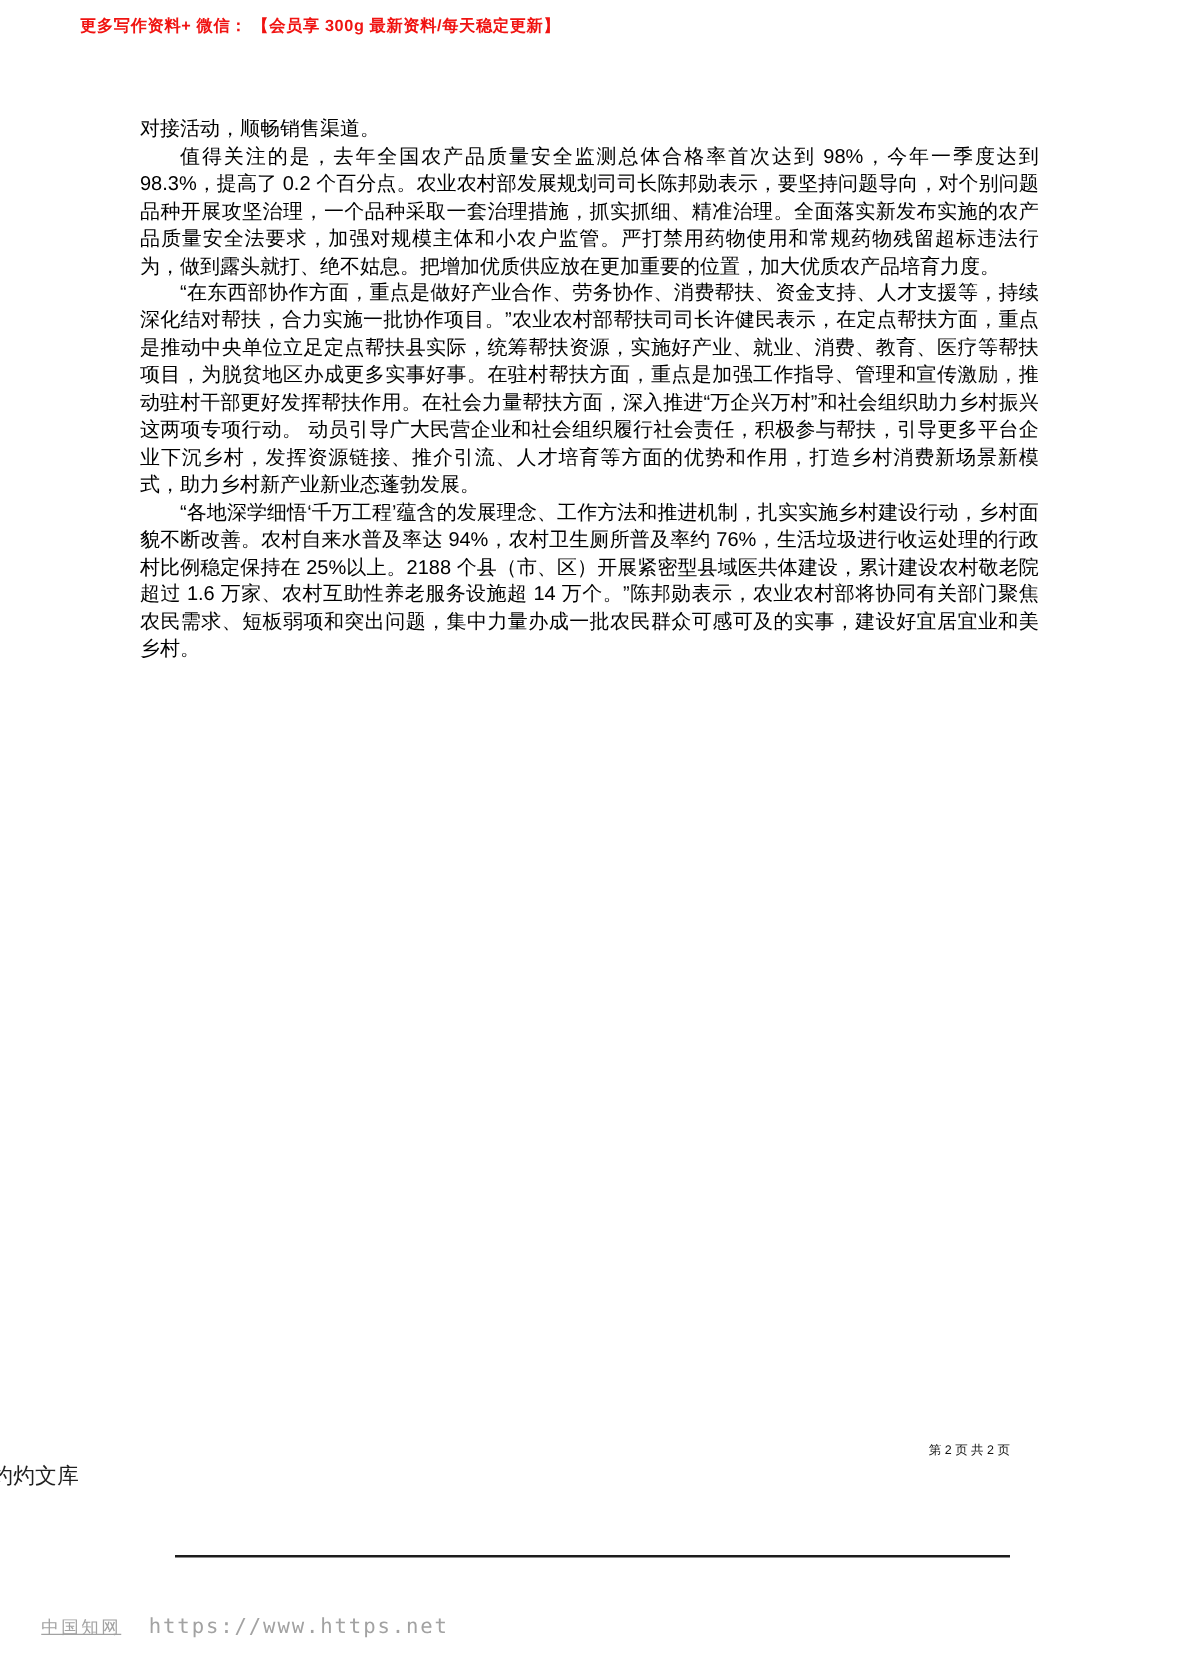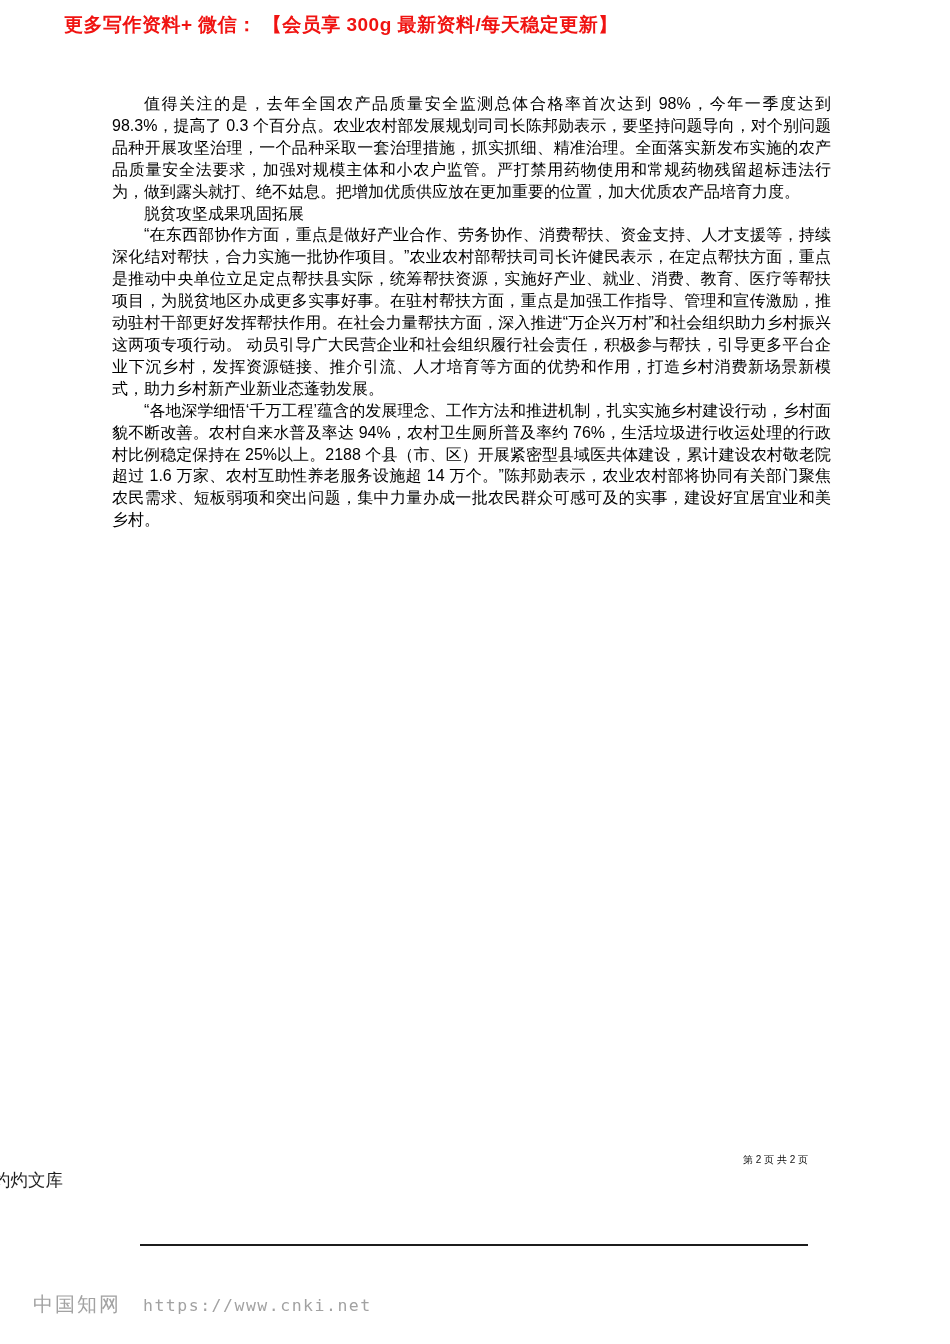--- a/index.html
+++ b/index.html
@@ -6,21 +6,21 @@
   body {
     width: 950px; height: 1344px;
     background: #ffffff;
     position: relative;
     overflow: hidden;
     font-family: "Liberation Sans", "DejaVu Sans", sans-serif;
   }
   .promo-header {
     position: absolute;
     left: 64px; top: 12px;
-    font-size: 19px;
+    font-size: 13px;
     font-weight: 600;
     letter-spacing: 0.5px;
     color: #f01311;
     white-space: nowrap;
   }
   .doc-body {
     position: absolute;
     left: 112px; top: 93px;
     width: 719px;
     font-size: 16px;
@@ -51,43 +51,44 @@
     background: #1c1c1c;
   }
   .cnki-watermark {
     position: absolute;
     left: 33px; top: 1291px;
     color: #a2a2a2;
     white-space: nowrap;
   }
   .cnki-site {
     font-family: "Liberation Serif", "DejaVu Serif", serif;
-    font-size: 20px;
+    font-size: 14px;
     letter-spacing: 2px;
+    text-decoration: underline;
   }
   .cnki-url {
     font-family: "DejaVu Sans Mono", "Liberation Mono", monospace;
     font-size: 16.5px;
     letter-spacing: 1.5px;
     margin-left: 22px;
   }
 </style>
 </head>
 <body>
 
 <div class="promo-header">更多写作资料+ 微信： 【会员享 300g 最新资料/每天稳定更新】</div>
 
 <div class="doc-body">
-  <p class="indent">值得关注的是，去年全国农产品质量安全监测总体合格率首次达到 98%，今年一季度达到 98.3%，提高了 0.3 个百分点。农业农村部发展规划司司长陈邦勋表示，要坚持问题导向，对个别问题品种开展攻坚治理，一个品种采取一套治理措施，抓实抓细、精准治理。全面落实新发布实施的农产品质量安全法要求，加强对规模主体和小农户监管。严打禁用药物使用和常规药物残留超标违法行为，做到露头就打、绝不姑息。把增加优质供应放在更加重要的位置，加大优质农产品培育力度。</p>
-  <p class="indent">脱贫攻坚成果巩固拓展</p>
+  <p>对接活动，顺畅销售渠道。</p>
+  <p class="indent">值得关注的是，去年全国农产品质量安全监测总体合格率首次达到 98%，今年一季度达到 98.3%，提高了 0.2 个百分点。农业农村部发展规划司司长陈邦勋表示，要坚持问题导向，对个别问题品种开展攻坚治理，一个品种采取一套治理措施，抓实抓细、精准治理。全面落实新发布实施的农产品质量安全法要求，加强对规模主体和小农户监管。严打禁用药物使用和常规药物残留超标违法行为，做到露头就打、绝不姑息。把增加优质供应放在更加重要的位置，加大优质农产品培育力度。</p>
   <p class="indent">“在东西部协作方面，重点是做好产业合作、劳务协作、消费帮扶、资金支持、人才支援等，持续深化结对帮扶，合力实施一批协作项目。”农业农村部帮扶司司长许健民表示，在定点帮扶方面，重点是推动中央单位立足定点帮扶县实际，统筹帮扶资源，实施好产业、就业、消费、教育、医疗等帮扶项目，为脱贫地区办成更多实事好事。在驻村帮扶方面，重点是加强工作指导、管理和宣传激励，推动驻村干部更好发挥帮扶作用。在社会力量帮扶方面，深入推进“万企兴万村”和社会组织助力乡村振兴这两项专项行动。 动员引导广大民营企业和社会组织履行社会责任，积极参与帮扶，引导更多平台企业下沉乡村，发挥资源链接、推介引流、人才培育等方面的优势和作用，打造乡村消费新场景新模式，助力乡村新产业新业态蓬勃发展。</p>
   <p class="indent">“各地深学细悟‘千万工程’蕴含的发展理念、工作方法和推进机制，扎实实施乡村建设行动，乡村面貌不断改善。农村自来水普及率达 94%，农村卫生厕所普及率约 76%，生活垃圾进行收运处理的行政村比例稳定保持在 25%以上。2188 个县（市、区）开展紧密型县域医共体建设，累计建设农村敬老院超过 1.6 万家、农村互助性养老服务设施超 14 万个。”陈邦勋表示，农业农村部将协同有关部门聚焦农民需求、短板弱项和突出问题，集中力量办成一批农民群众可感可及的实事，建设好宜居宜业和美乡村。</p>
 </div>
 
 <div class="page-number">第 2 页 共 2 页</div>
 
 <div class="library-label">灼灼文库</div>
 
 <div class="divider-line"></div>
 
 <div class="cnki-watermark">
-  <span class="cnki-site">中国知网</span><span class="cnki-url">https://www.cnki.net</span>
+  <span class="cnki-site">中国知网</span><span class="cnki-url">https://www.https.net</span>
 </div>
 
 </body></html>

